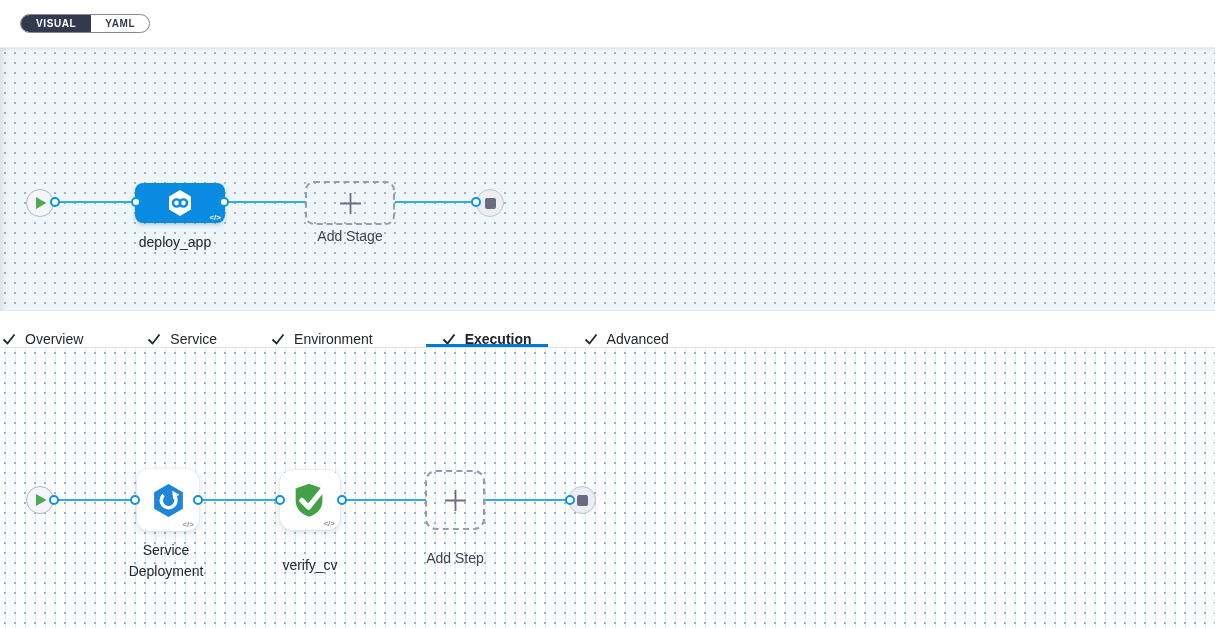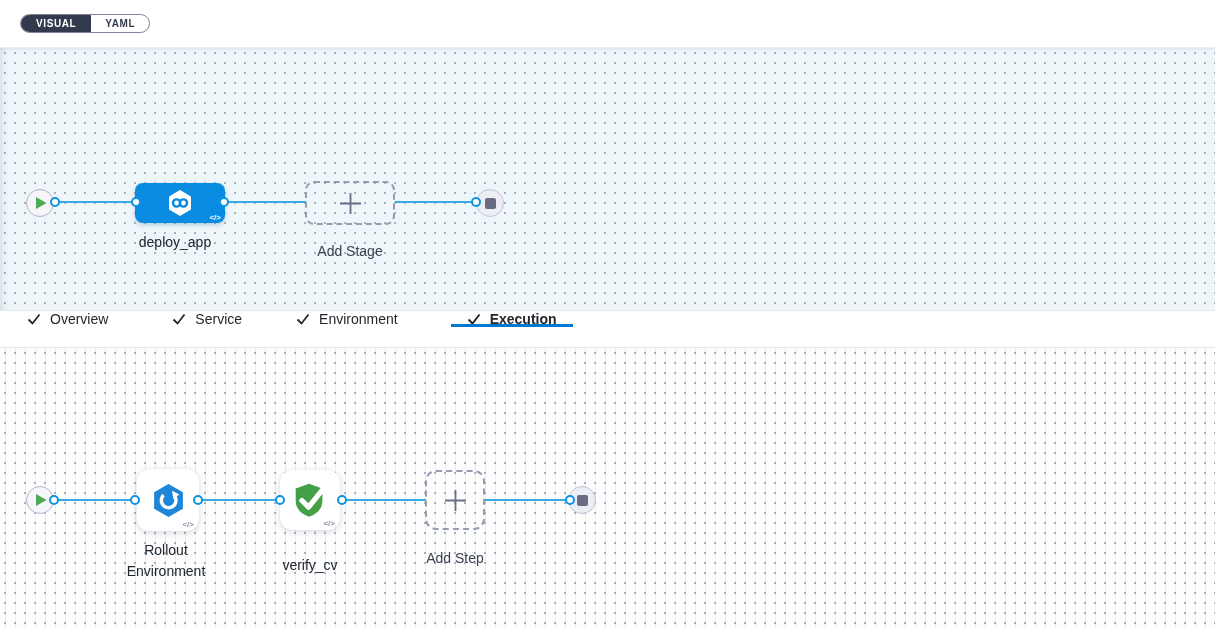--- a/index.html
+++ b/index.html
@@ -78,21 +78,21 @@
 
   .node-label {
     position:absolute; width:120px; text-align:center; font-size:14px; color:#22272d;
     line-height:21px; z-index:2;
   }
   .add-label { color:#3d414e; }
   .wrap-label { width:94px; }
 
   
   .tabs {
-    height:37px; background:#fff; display:flex; align-items:flex-start; padding-left:25px;
+    height:37px; background:#fff; display:flex; align-items:flex-end; 
     border-bottom:1px solid #e2e2e8; position:relative; z-index:5;
   }
   .tab { display:flex; align-items:center; gap:9px; position:relative; font-size:14px; color:#22272d; cursor:pointer; padding:0 2px; }
   .tab-gap1 { margin-right:60px; } .tab-gap2 { margin-right:50px; } .tab-gap3 { margin-right:65px; } .tab-gap4 { margin-right:48px; }
   .tab.active { font-weight:bold; }
   .tab.active::after { content:""; position:absolute; left:-14px; right:-14px; bottom:0; height:3px; background:#0278d5; }
 </style>
 </head>
 <body>
 
@@ -132,21 +132,21 @@
       </span>
       <span class="code-glyph">&lt;/&gt;</span>
     </div>
     <div class="node-label" style="left:115px; top:184px; font-weight:normal;">deploy_app</div>
 
     <div class="dashed-box" style="left:305px; top:133px; width:90px; height:44px;">
       <svg width="23" height="23" viewBox="0 0 23 23">
         <path d="M11.5 1 V22 M1 11.5 H22" stroke="#6b6d85" stroke-width="1.8"></path>
       </svg>
     </div>
-    <div class="node-label add-label" style="left:290px; top:193px;">Add Stage</div>
+    <div class="node-label add-label" style="left:290px; top:178px;">Add Stage</div>
 
     <div class="circle-node end-node" style="left:476px; top:141px;">
       <span class="end-square"></span>
     </div>
   </div>
 
   <div class="tabs">
     <div class="tab tab-gap1">
       <svg width="14" height="14" viewBox="0 0 14 14">
           <polyline points="1.5,7.5 5.5,11.5 12.5,2.5" fill="none" stroke="#22272d" stroke-width="1.8"></polyline>
@@ -163,20 +163,26 @@
       <svg width="14" height="14" viewBox="0 0 14 14">
           <polyline points="1.5,7.5 5.5,11.5 12.5,2.5" fill="none" stroke="#22272d" stroke-width="1.8"></polyline>
         </svg>
       <span>Environment</span>
     </div>
     <div class="tab active tab-gap4">
       <svg width="14" height="14" viewBox="0 0 14 14">
           <polyline points="1.5,7.5 5.5,11.5 12.5,2.5" fill="none" stroke="#22272d" stroke-width="2"></polyline>
         </svg>
       <span>Execution</span>
+    </div>
+    <div class="tab">
+      <svg width="14" height="14" viewBox="0 0 14 14">
+          <polyline points="1.5,7.5 5.5,11.5 12.5,2.5" fill="none" stroke="#22272d" stroke-width="1.8"></polyline>
+        </svg>
+      <span>Advanced</span>
     </div>
   </div>
 
   <div class="canvas exec-canvas">
 
     <div class="seg" style="left:54px; top:151px; width:82px;"></div>
     <div class="seg" style="left:198px; top:151px; width:83px;"></div>
     <div class="seg" style="left:342px; top:151px; width:84px;"></div>
     <div class="seg" style="left:484px; top:151px; width:86px;"></div>
 
@@ -196,21 +202,21 @@
     <div class="step-card" style="left:137px; top:121px;">
       <span style="display:flex;">
         <svg width="37" height="37" viewBox="0 0 36 36">
           <polygon points="18,2 32,10 32,26 18,34 4,26 4,10" fill="#1e86d8"></polygon>
           <path d="M13.2 12.6 A 7.2 7.2 0 1 0 24.6 14.6" fill="none" stroke="#ffffff" stroke-width="3.4"></path>
           <polygon points="21.5,8.6 28.6,12.2 22.6,16.8" fill="#ffffff"></polygon>
         </svg>
       </span>
       <span class="code-glyph">&lt;/&gt;</span>
     </div>
-    <div class="node-label wrap-label" style="left:119px; top:192px;">Rollout Environment</div>
+    <div class="node-label wrap-label" style="left:119px; top:192px;">Service Deployment</div>
 
     <div class="step-card" style="left:280px; top:122px; width:60px; height:60px;">
       <span style="display:flex;">
         <svg width="42" height="42" viewBox="0 0 44 44">
           <path d="M21 5 L35 10 V22.5 C35 31.5 29 36.8 21 39.5 C13 36.8 7 31.5 7 22.5 V10 Z" fill="#43a047"></path>
           <polyline points="13.5,22.5 20.5,29.5 36.5,9.5" fill="none" stroke="#ffffff" stroke-width="5.4" stroke-linecap="round" stroke-linejoin="round"></polyline>
         </svg>
       </span>
       <span class="code-glyph">&lt;/&gt;</span>
     </div>

